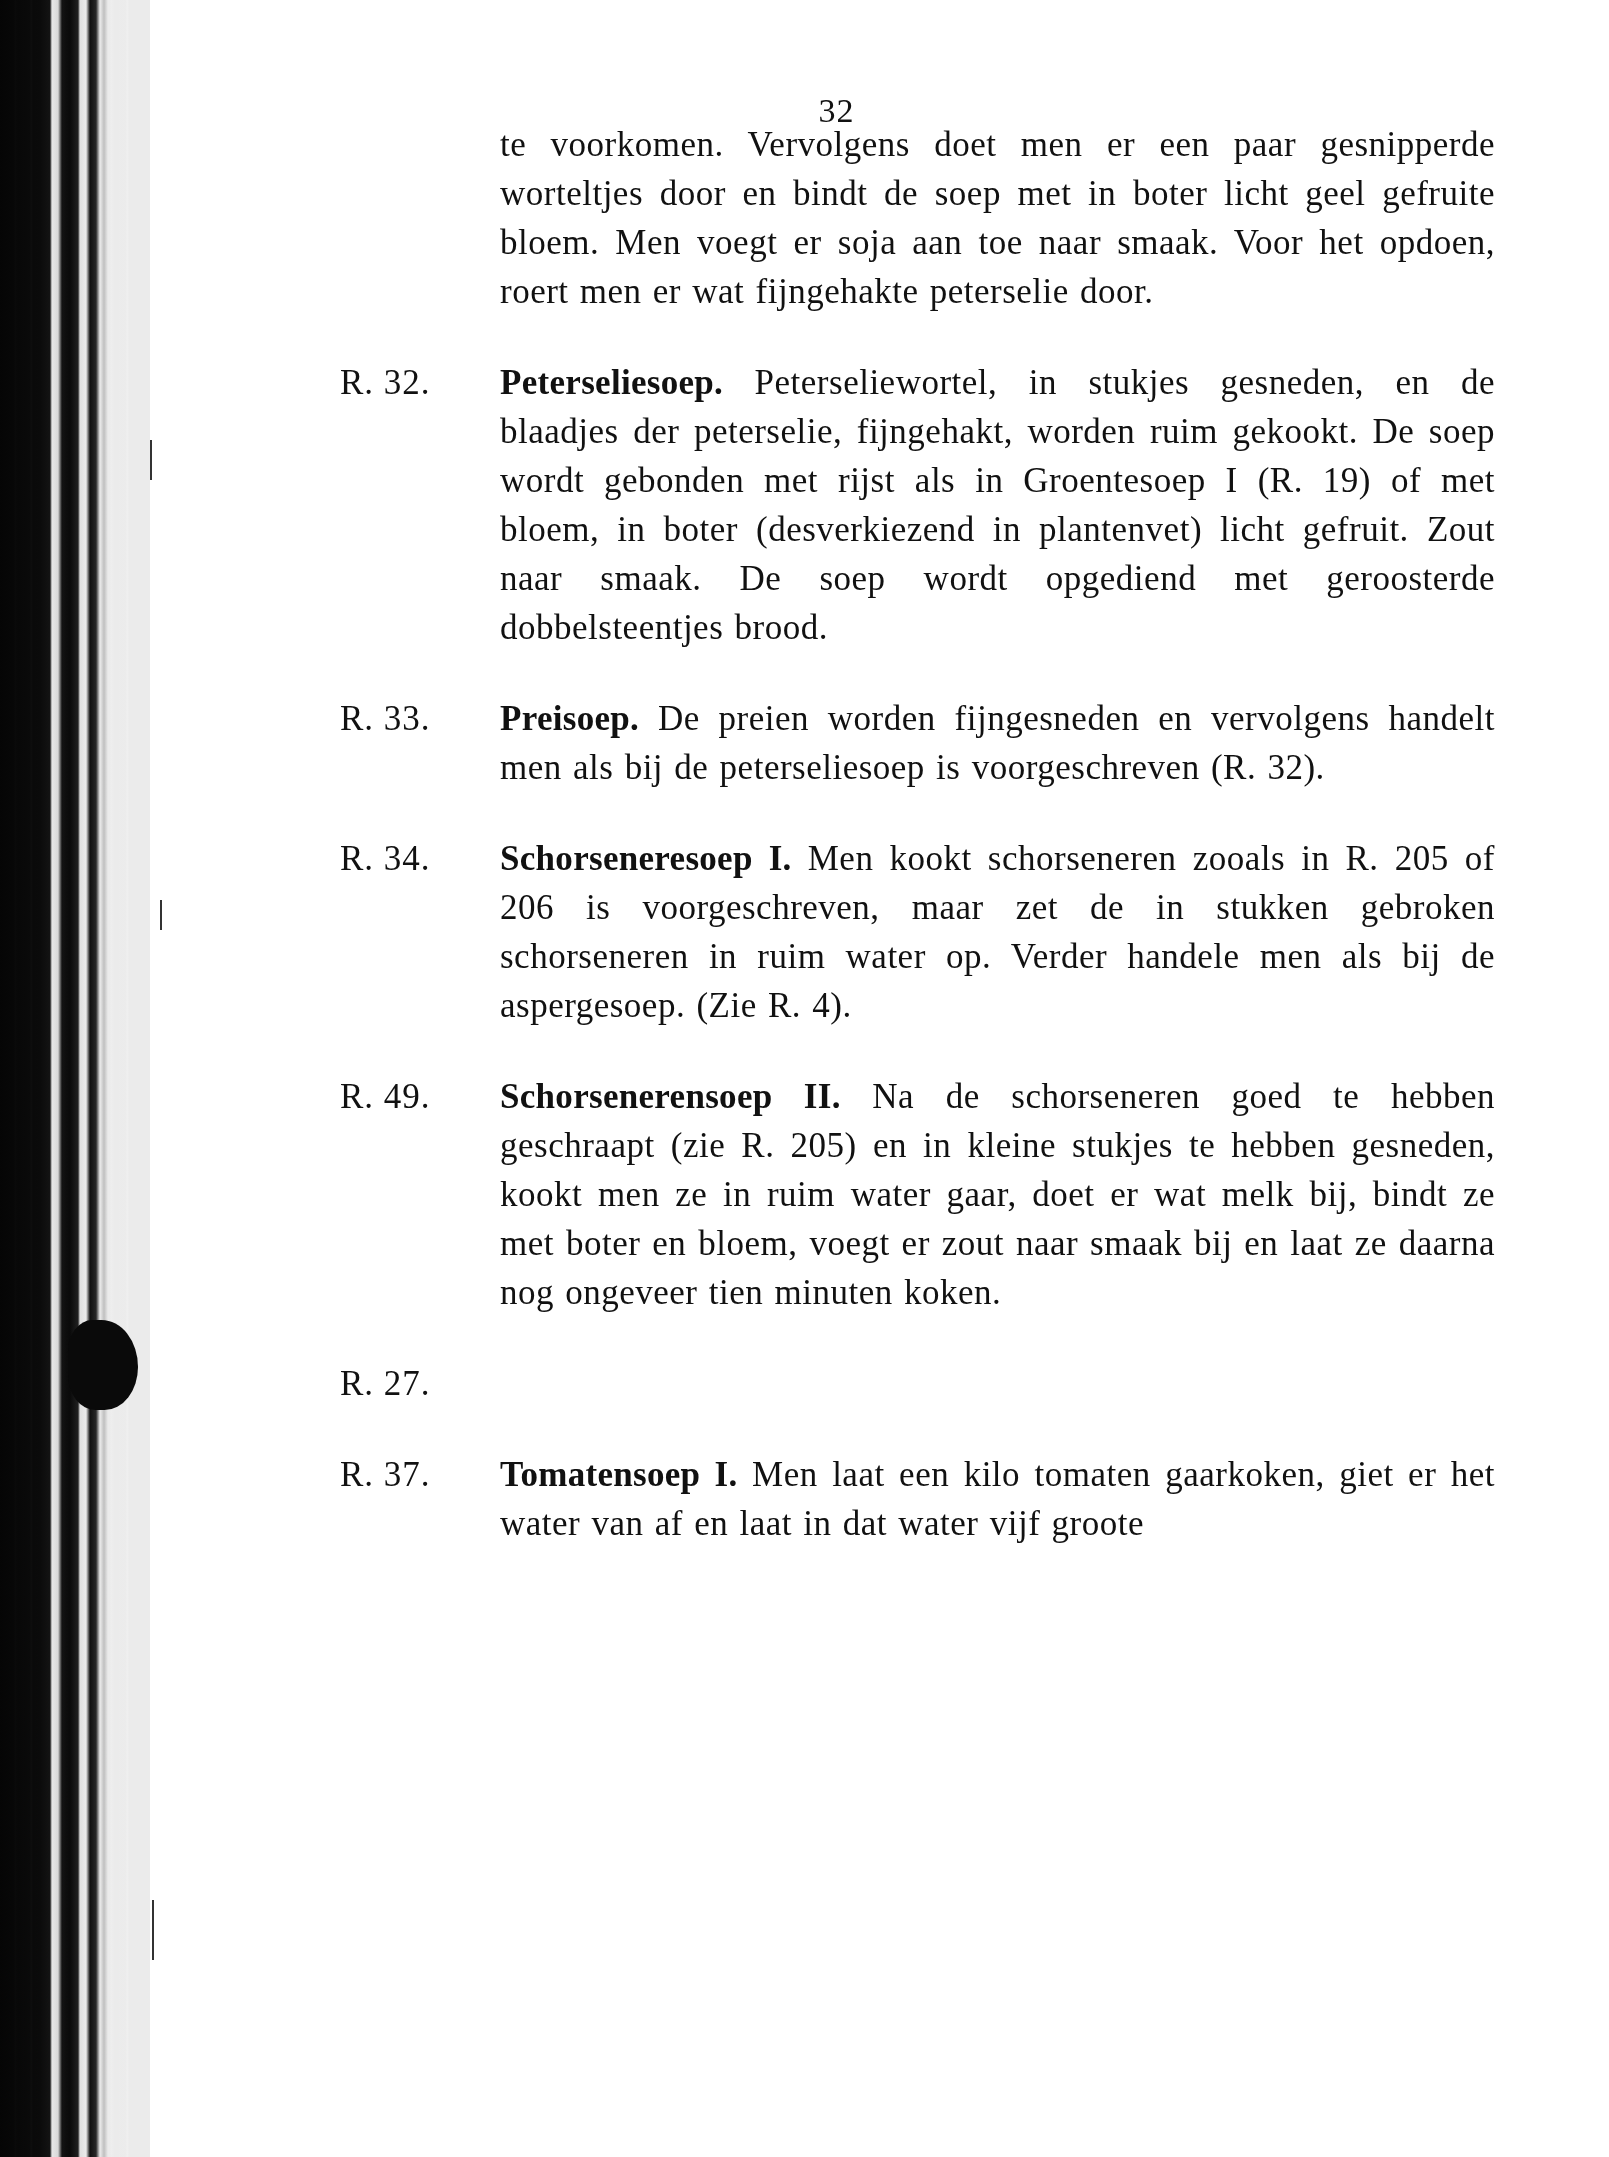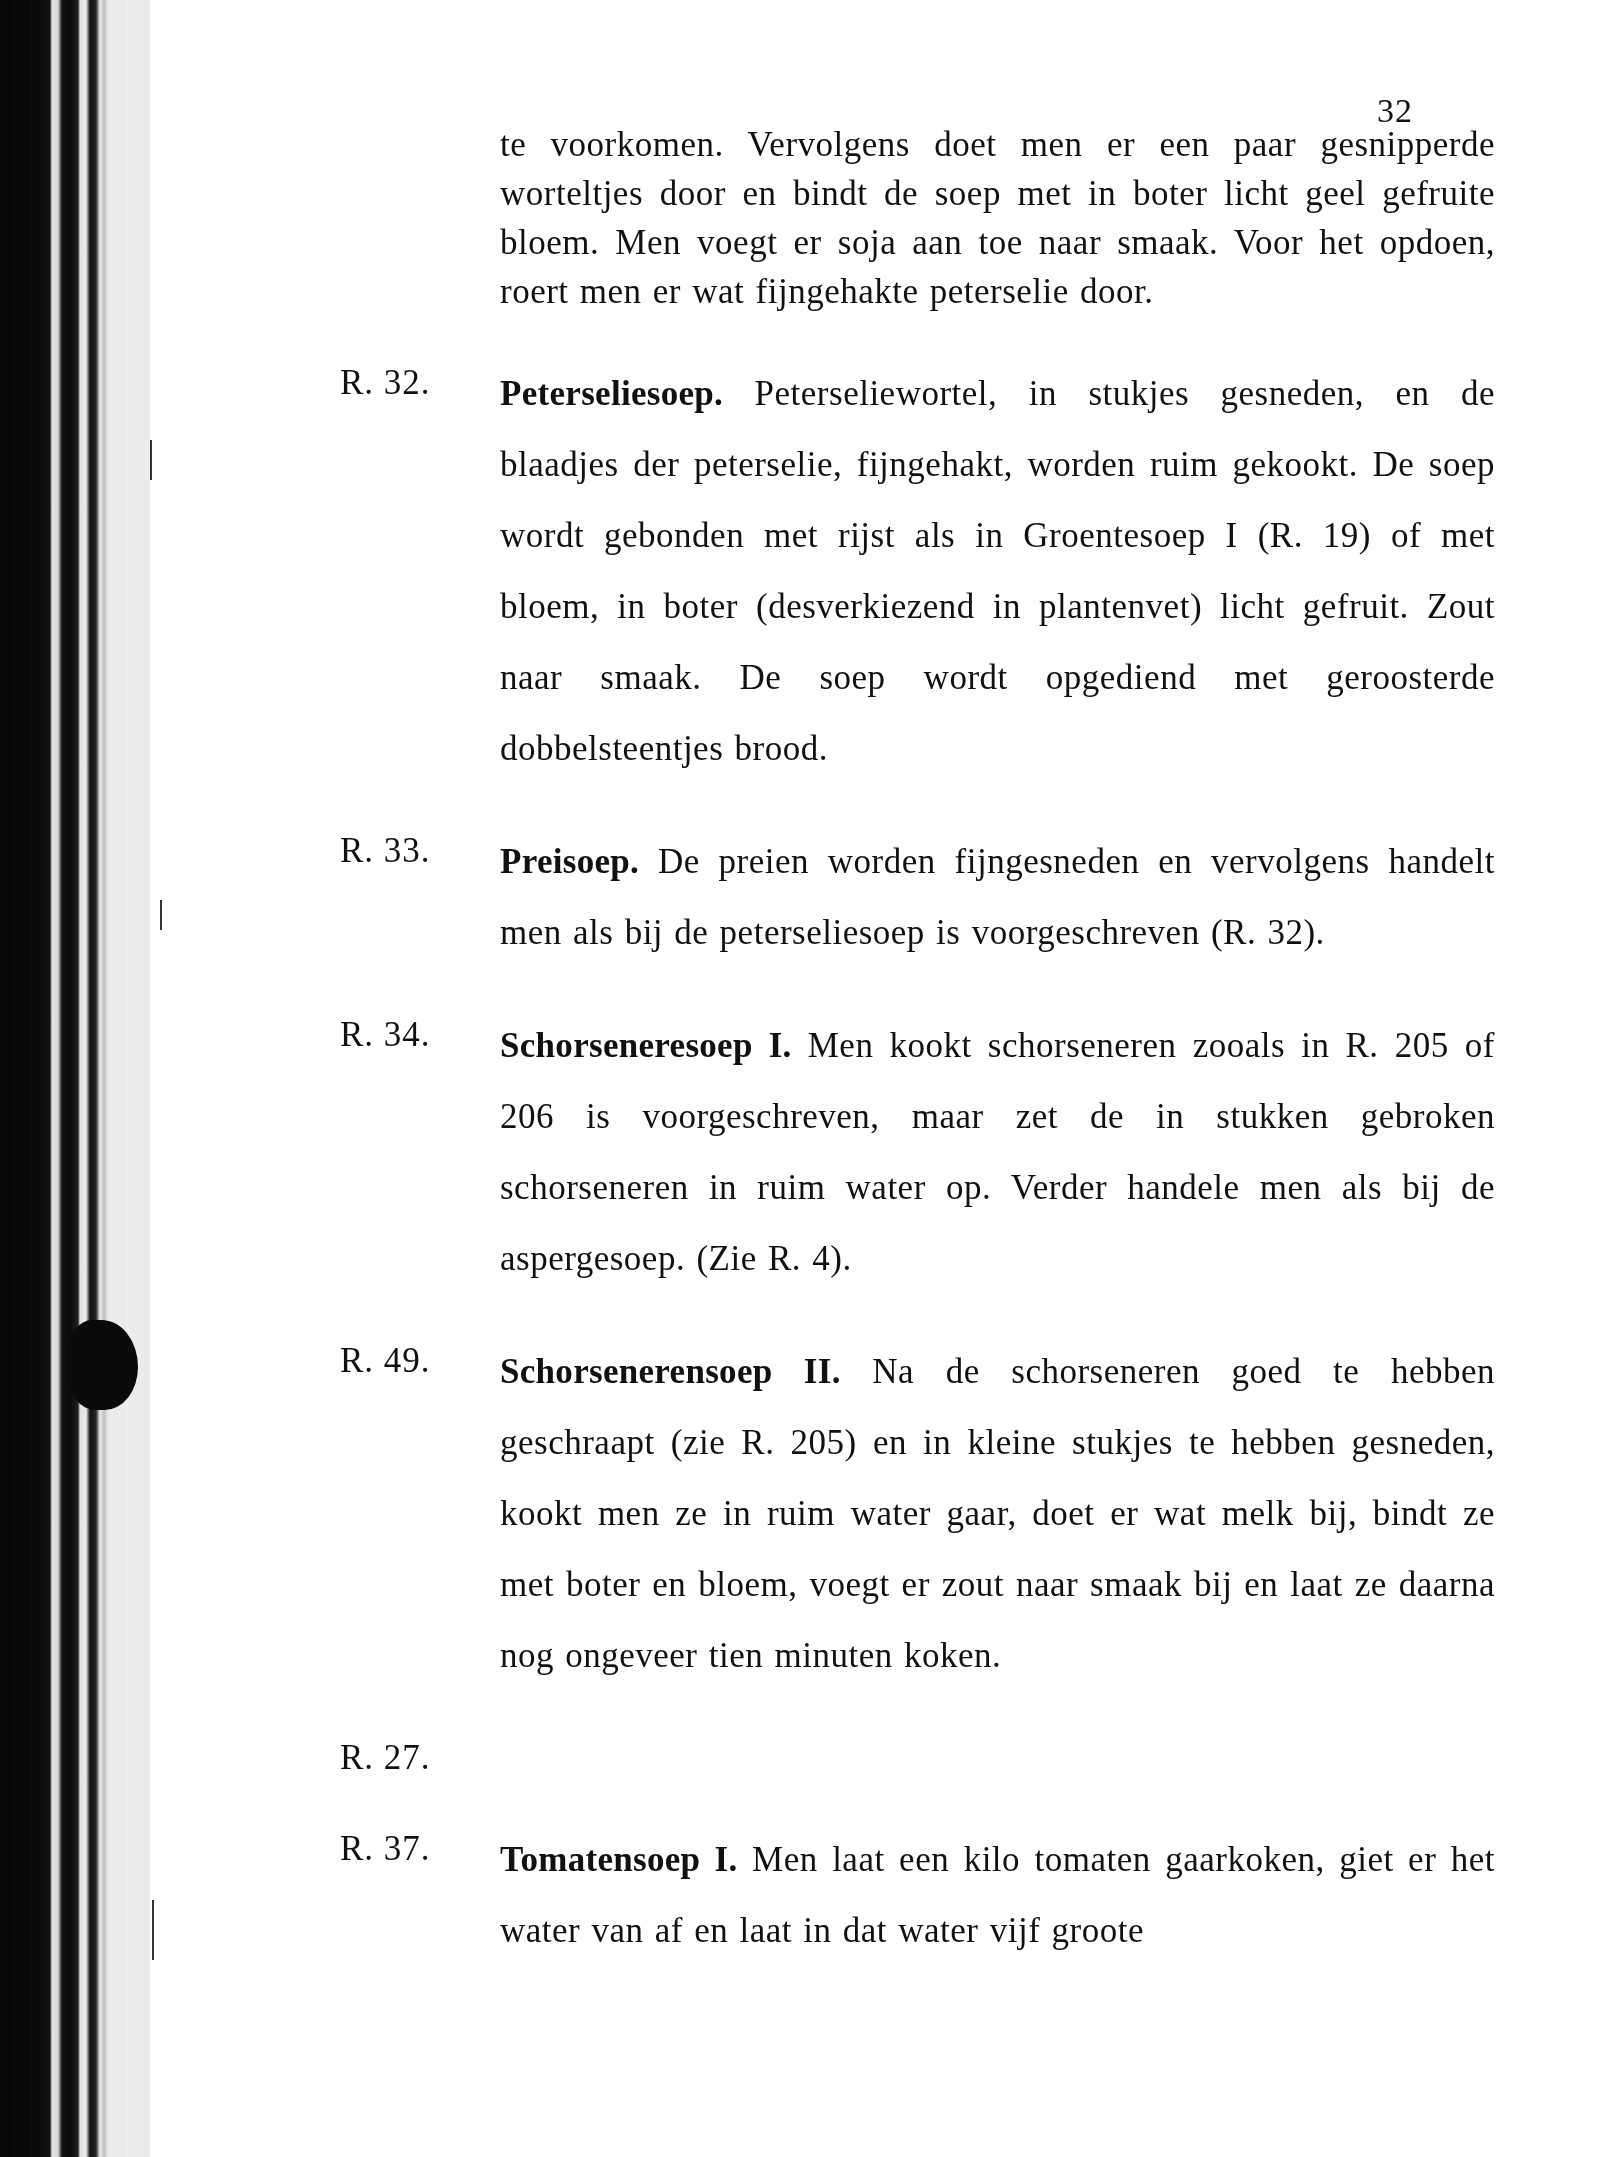--- a/index.html
+++ b/index.html
@@ -58,21 +58,21 @@
       width: 2px;
       background: #333;
       z-index: 2;
     }
 
     .page-number {
       position: absolute;
       top: 92px;
       left: 0;
       width: 1413px;
-      text-align: right;
+      text-align: center;
       padding-left: 260px;
       box-sizing: border-box;
       font-size: 34px;
       letter-spacing: 1px;
     }
 
     .content {
       position: absolute;
       left: 340px;
       top: 120px;
@@ -95,21 +95,21 @@
       flex: 0 0 160px;
       font-size: 35px;
       line-height: 49px;
       font-weight: normal;
       letter-spacing: 1px;
       white-space: nowrap;
     }
     .recipe-body {
       flex: 1;
       font-size: 35px;
-      line-height: 71px;
+      line-height: 49px;
       text-align: justify;
       letter-spacing: 0.5px;
       word-spacing: 2px;
     }
     .recipe-title {
       font-weight: bold;
       letter-spacing: 0.3px;
     }
   </style>
 </head>

